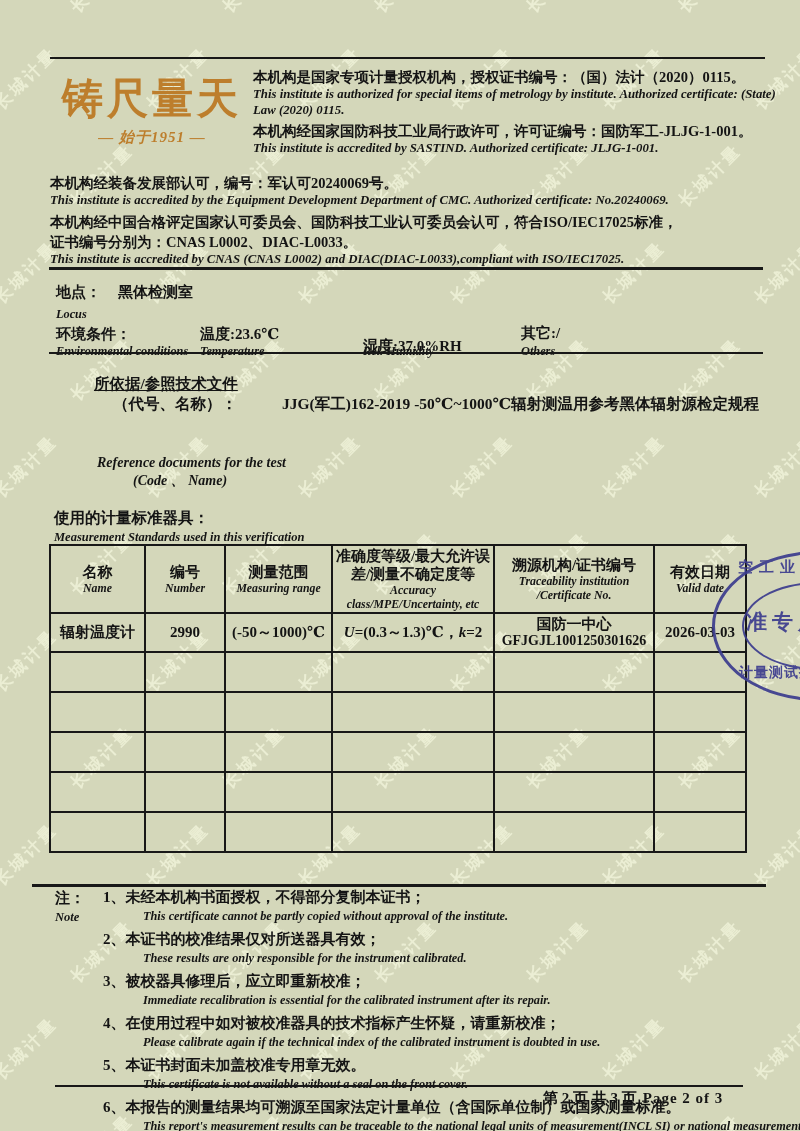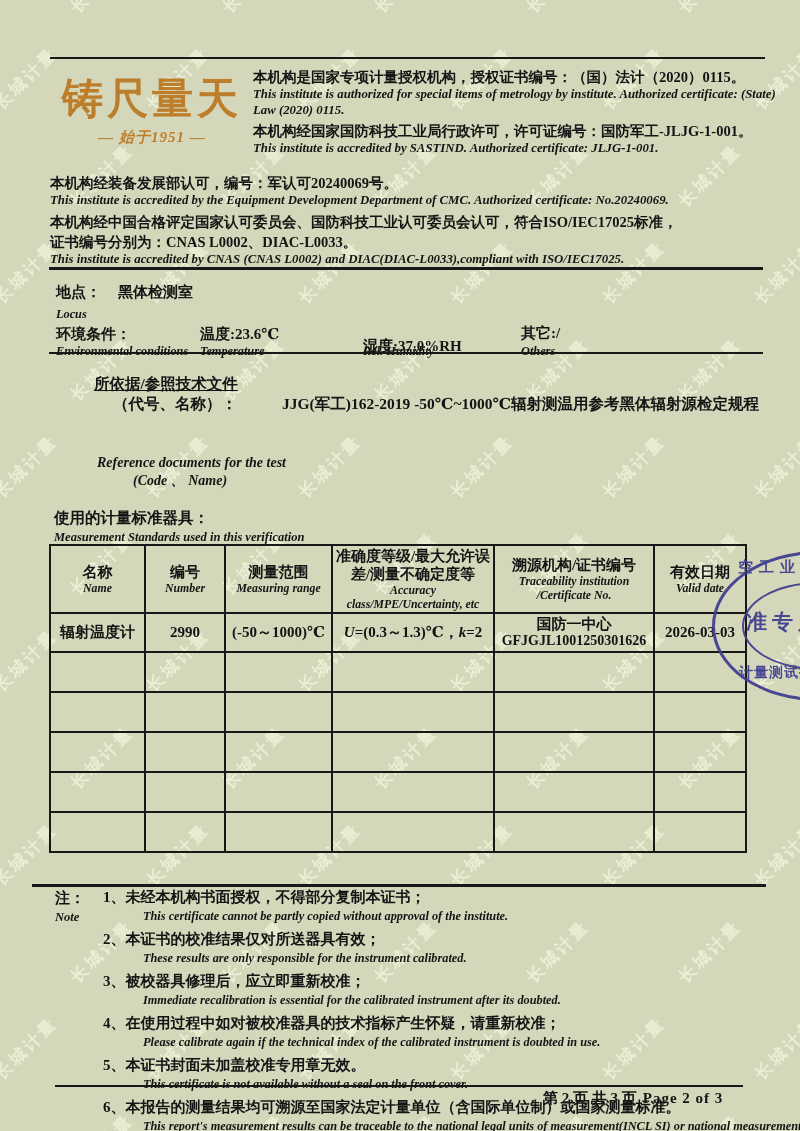--- a/index.html
+++ b/index.html
@@ -332,21 +332,21 @@
         <div>
             <div class="n-cn">1、未经本机构书面授权，不得部分复制本证书；</div>
             <div class="n-en">This certificate cannot be partly copied without approval of the institute.</div>
           </div>
         <div>
             <div class="n-cn">2、本证书的校准结果仅对所送器具有效；</div>
             <div class="n-en">These results are only responsible for the instrument calibrated.</div>
           </div>
         <div>
             <div class="n-cn">3、被校器具修理后，应立即重新校准；</div>
-            <div class="n-en">Immediate recalibration is essential for the calibrated instrument after its doubted.</div>
+            <div class="n-en">Immediate recalibration is essential for the calibrated instrument after its repair.</div>
           </div>
         <div>
             <div class="n-cn">4、在使用过程中如对被校准器具的技术指标产生怀疑，请重新校准；</div>
             <div class="n-en">Please calibrate again if the technical index of the calibrated instrument is doubted in use.</div>
           </div>
         <div>
             <div class="n-cn">5、本证书封面未加盖校准专用章无效。</div>
             <div class="n-en">This certificate is not available without a seal on the front cover.</div>
           </div>
         <div>

